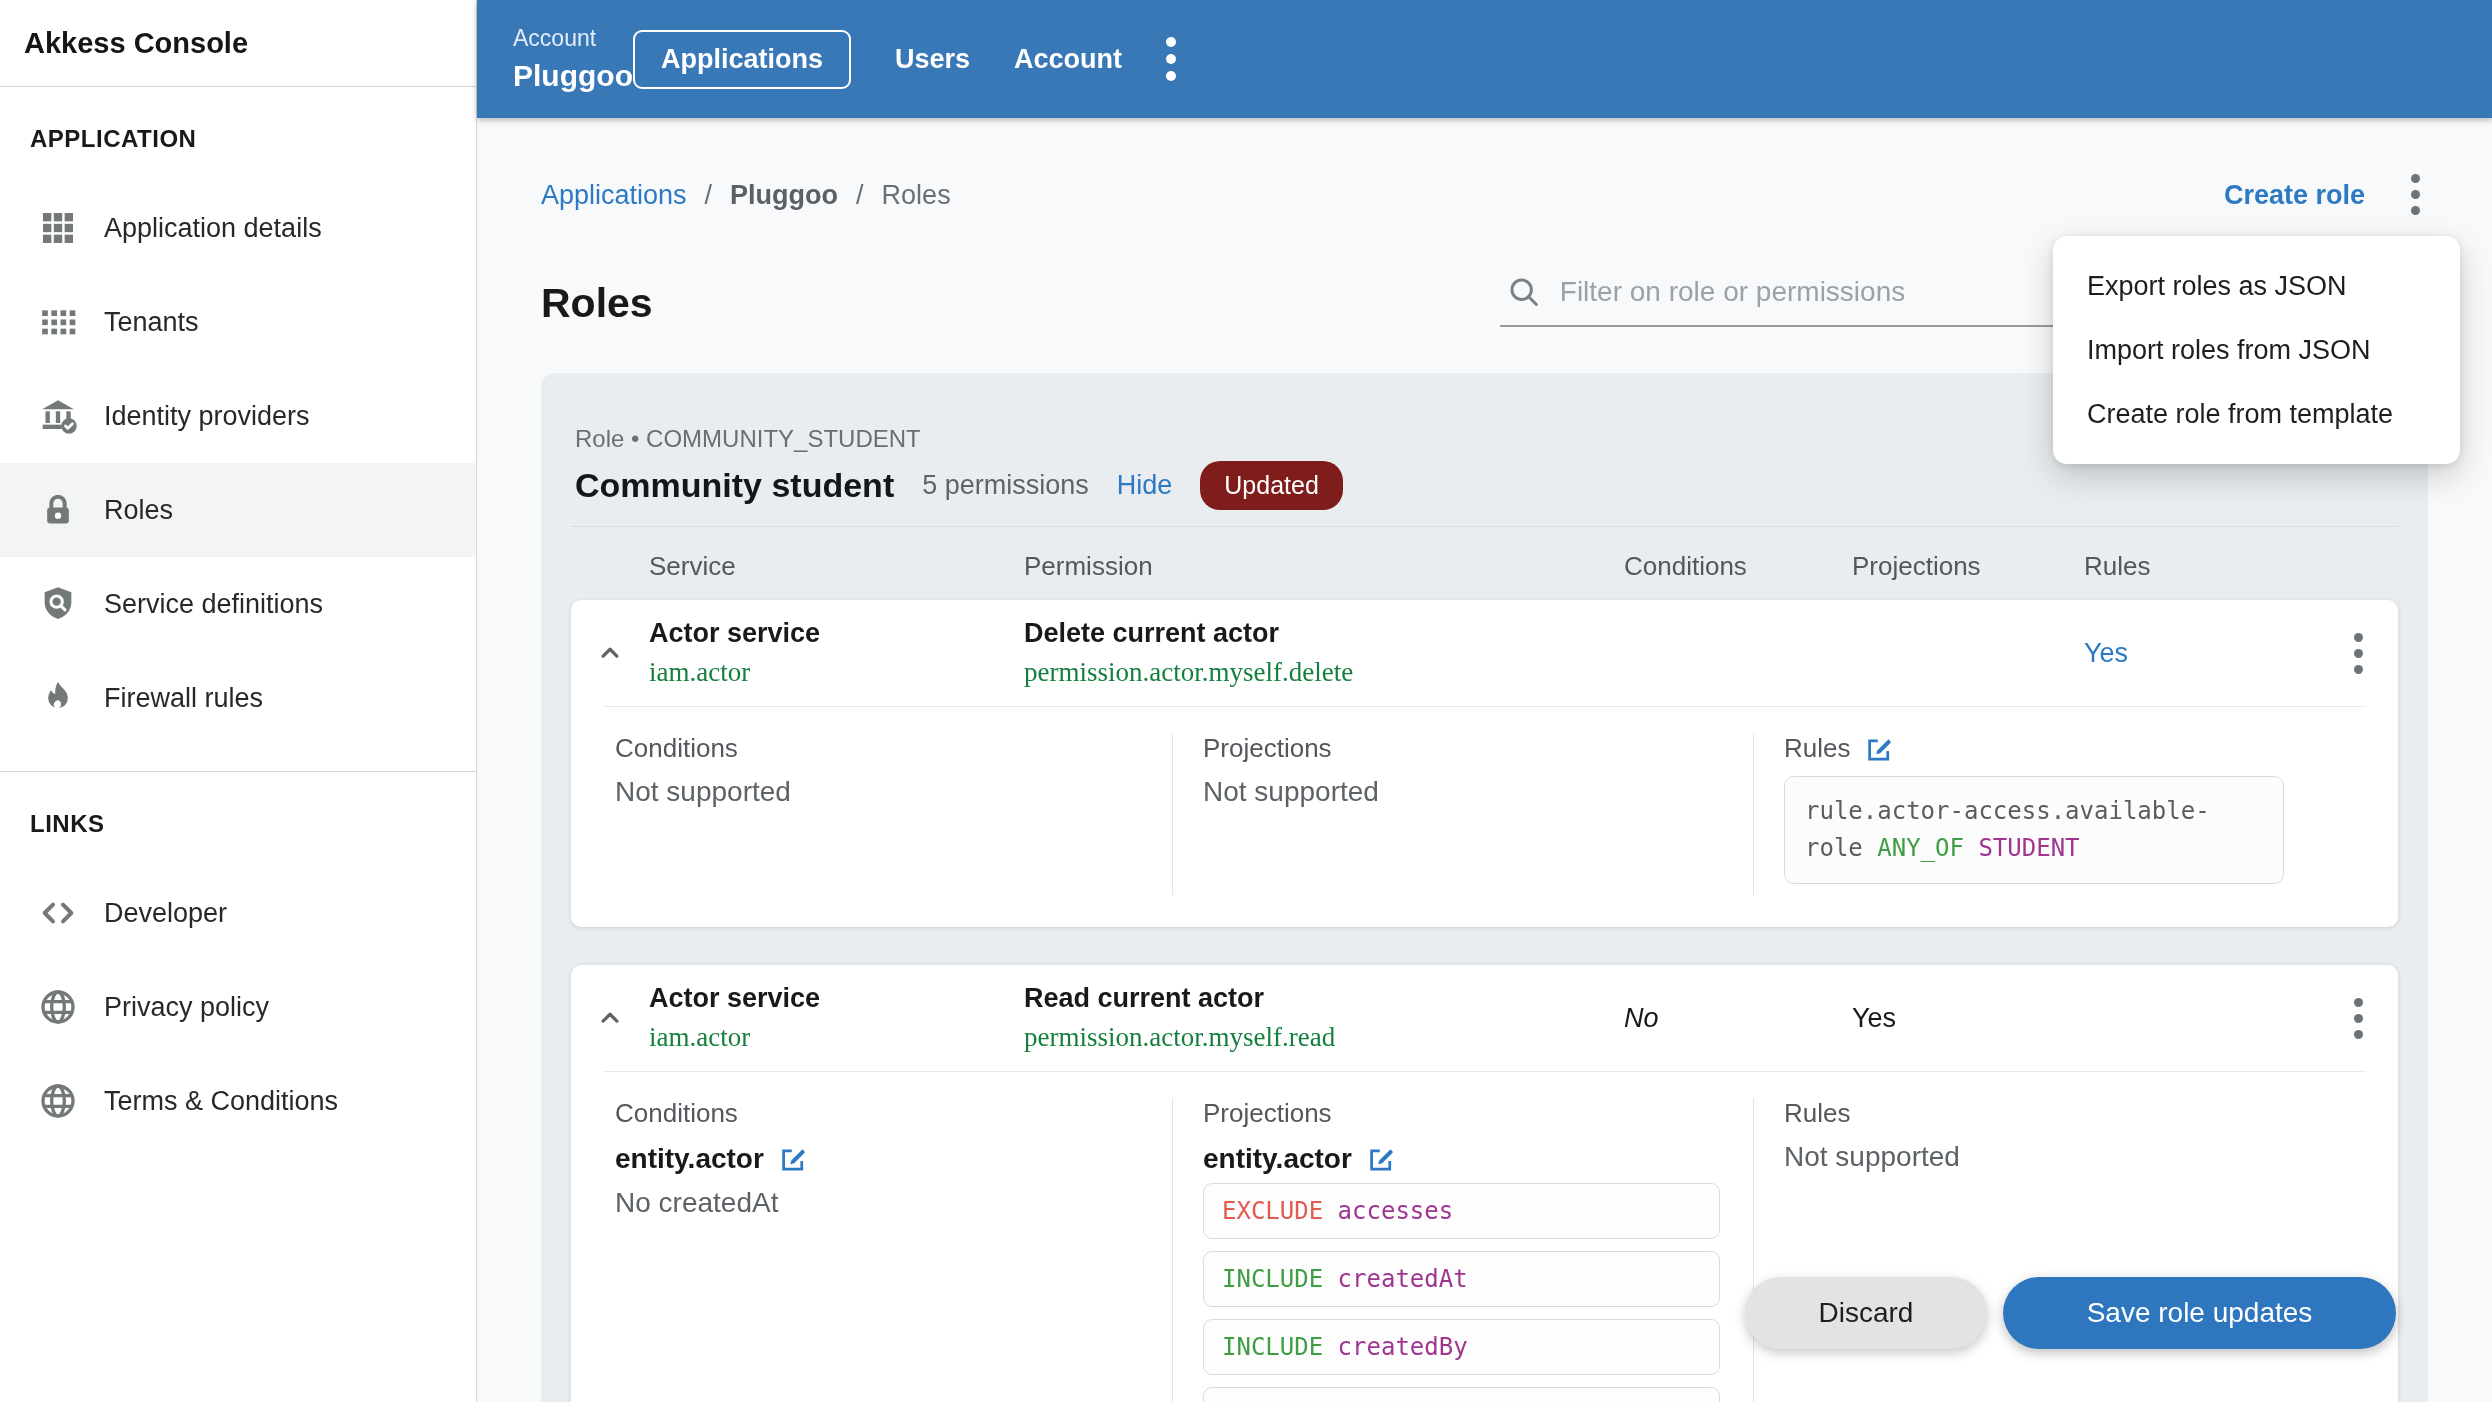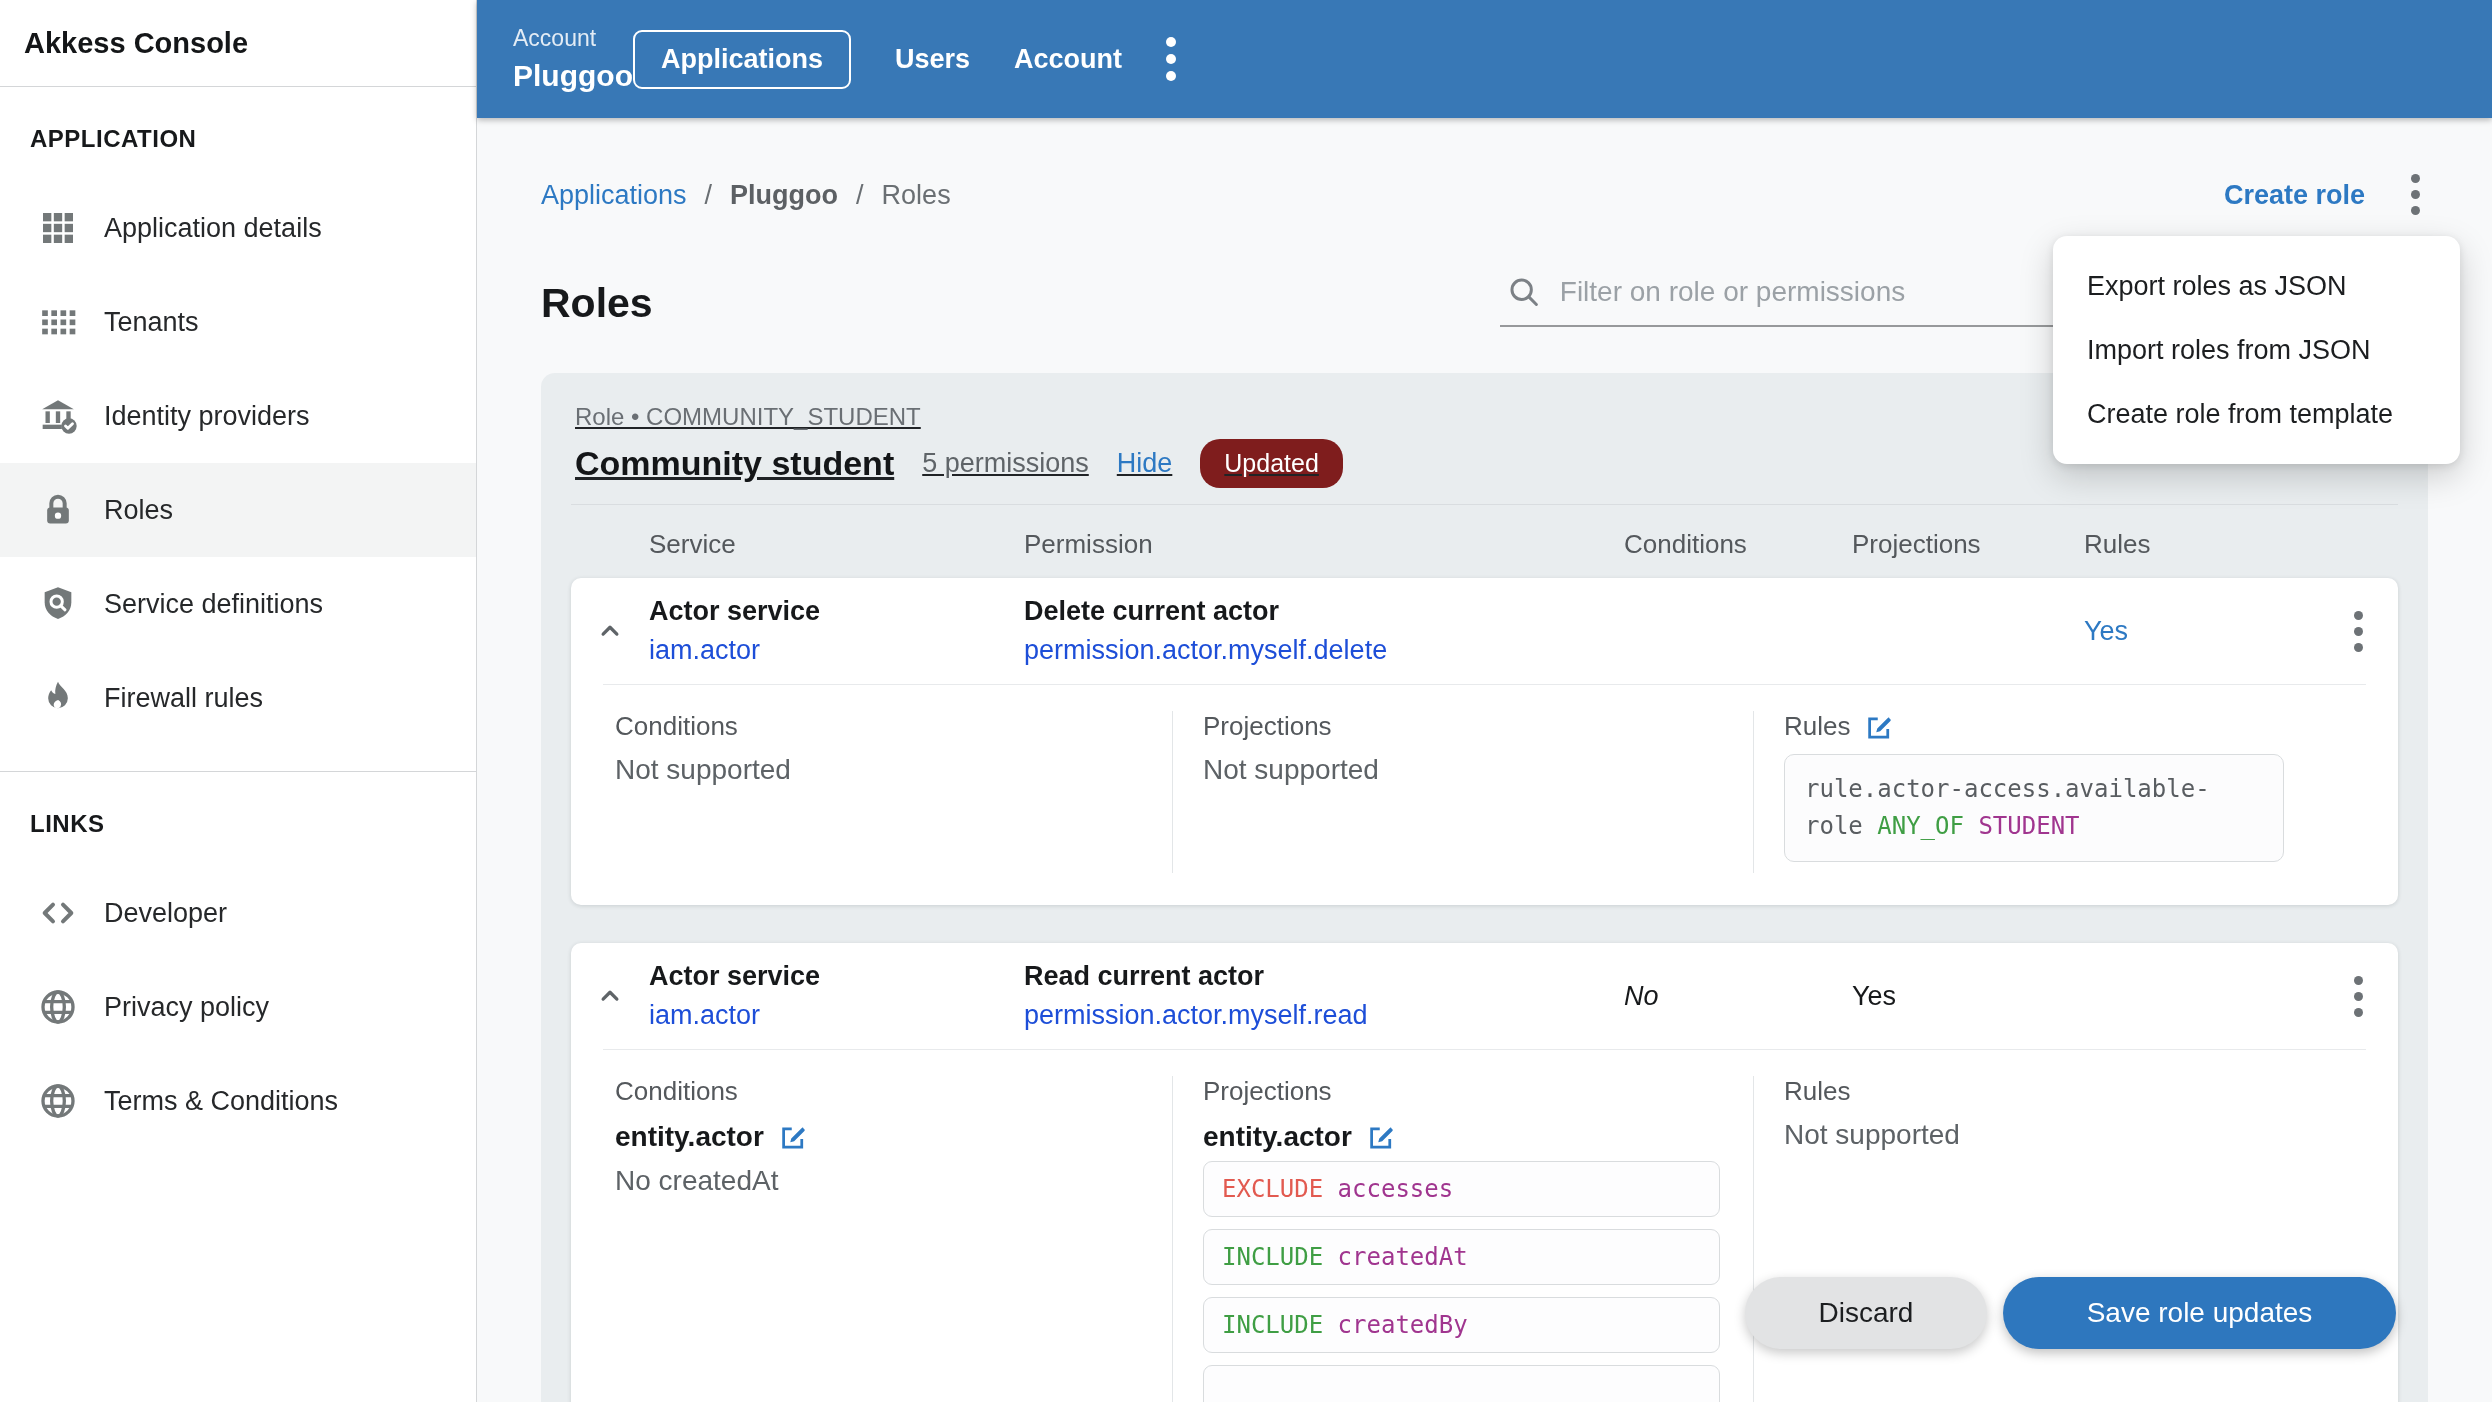--- a/index.html
+++ b/index.html
@@ -51,37 +51,37 @@
   .page-title { font-size:41px; font-weight:700; color:#17191b; }
   .search { width:928px; display:flex; align-items:center; gap:18px;
             border-bottom:2px solid #97999b; padding:0 0 14px 6px; }
   .search svg { width:38px; height:38px; }
   .search input { border:none; outline:none; background:transparent; font-size:28px; width:100%;
                   color:#202326; font-family:"Liberation Sans", sans-serif; }
   .search input::placeholder { color:#9ba1a6; }
 
   
   .role-container { margin-top:46px; background:#e9edef; border-radius:14px 14px 0 0; height:1100px; }
-  .role-head { padding:30px 34px 0;text-decoration:underline; }
+  .role-head { padding:52px 34px 0; }
   .kicker { font-size:24px; color:#6a6f74; }
   .name-row { margin-top:8px; display:flex; align-items:center; gap:28px; }
   .role-name { font-size:34px; font-weight:700; color:#141618; }
   .perm-count { font-size:27px; color:#5f6468; }
   .hide-link { font-size:27px; color:#2d79c3; cursor:pointer; }
   .badge { background:#7f1d1d; color:#fff; font-size:25px; padding:10px 24px; border-radius:20px; }
   .head-divider { margin:16px 30px 0; border-top:1px solid #d9dde0; }
 
   .grid { display:grid; grid-template-columns:78px 375px 600px 228px 232px 1fr 80px; align-items:center; }
   .table-header { margin:0 30px; padding:24px 0 18px; color:#54585c; font-size:26px; }
 
   .perm-card { margin:0 30px 38px; background:#fff; border-radius:10px;
                box-shadow:0 1px 4px rgba(30,40,50,.15); }
   .perm-row { padding:18px 0; }
   .cell-title { font-size:27px; font-weight:700; color:#17191b; }
-  .cell-sub { margin-top:8px; font-size:27px; color:#1d4ed8; }
+  .cell-sub { margin-top:8px; font-size:27px; color:#15803d;font-family:Liberation Serif, serif; }
   .flag { font-size:27px; color:#17191b; }
   .flag.italic { font-style:italic; }
   .flag.link { color:#2d79c3; cursor:pointer; }
   .chev-btn { justify-self:center; color:#5f6468; cursor:pointer; width:30px; height:30px; }
   .chev-btn svg { width:30px; height:30px; display:block; }
   .kebab-cell { justify-self:center; }
   .row-divider { border-top:1px solid #e8eaec; margin:0 32px; }
 
   .details { display:grid; grid-template-columns:601px 581px 1fr; padding:26px 0 32px; min-height:220px; }
   .dcol { padding:0 30px 0 44px; }

